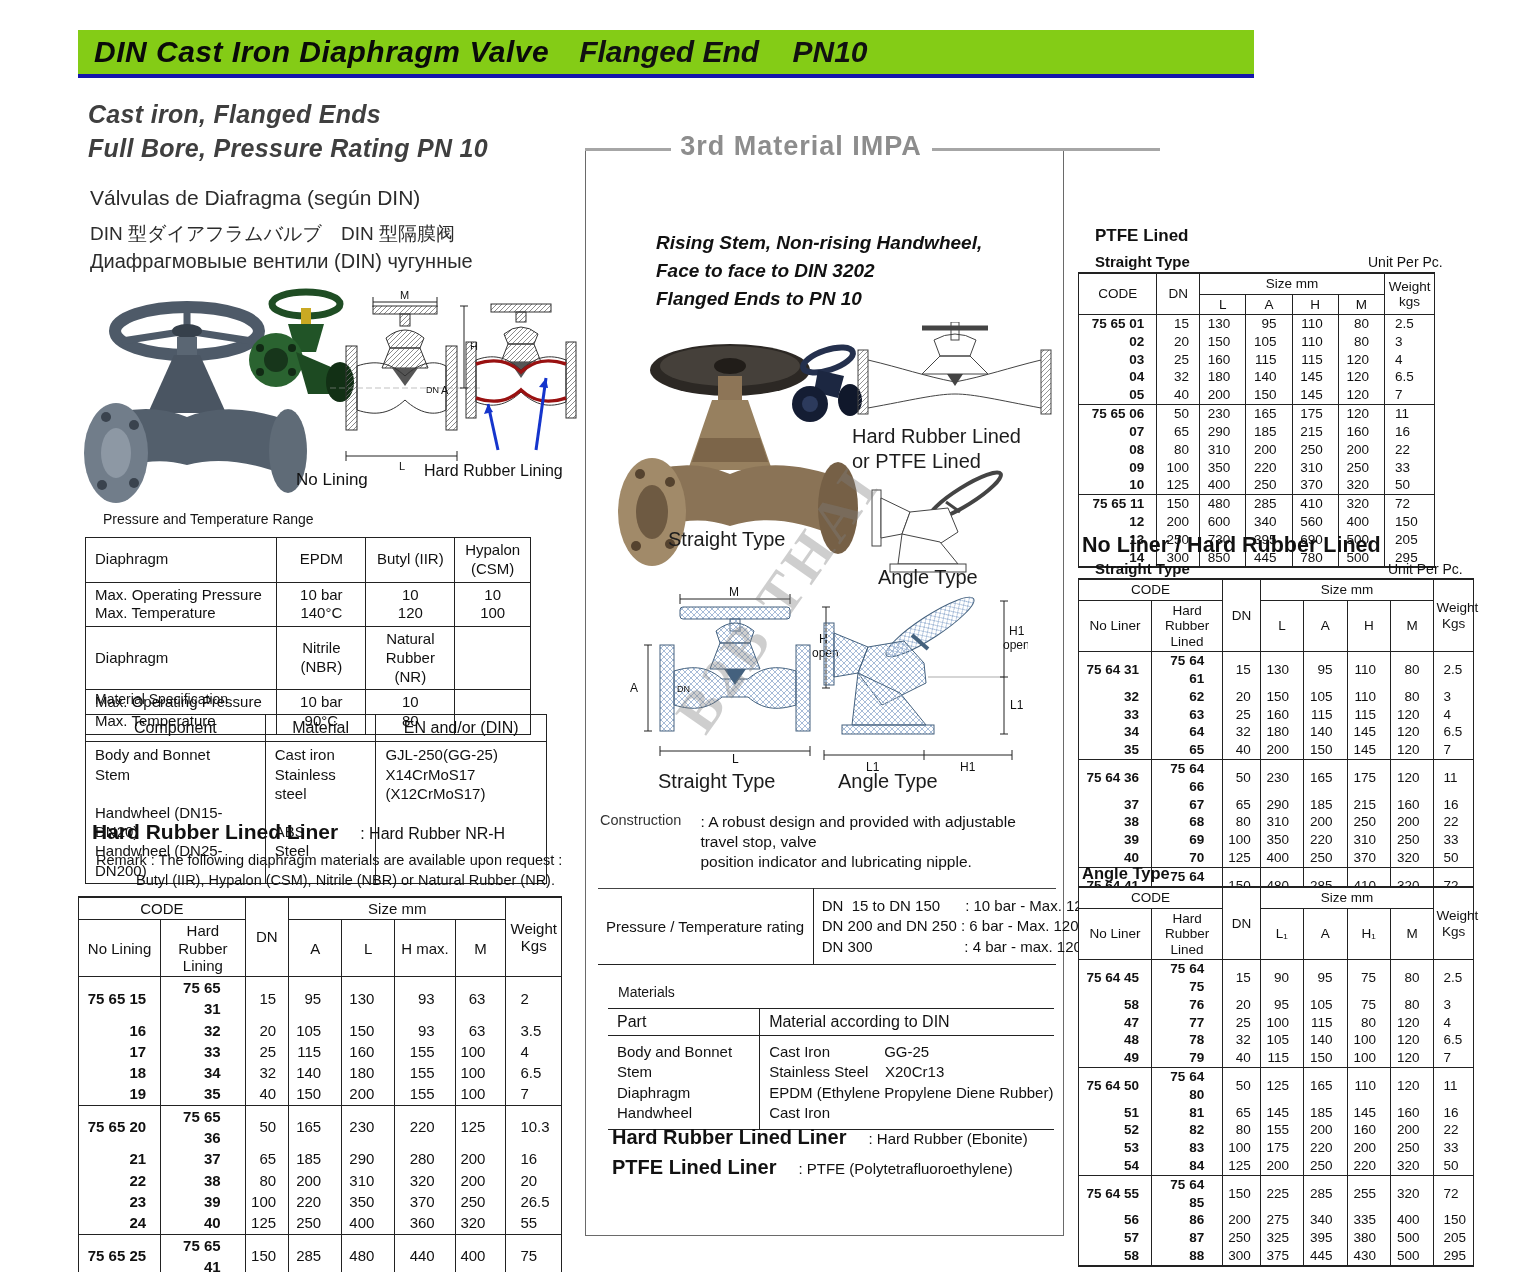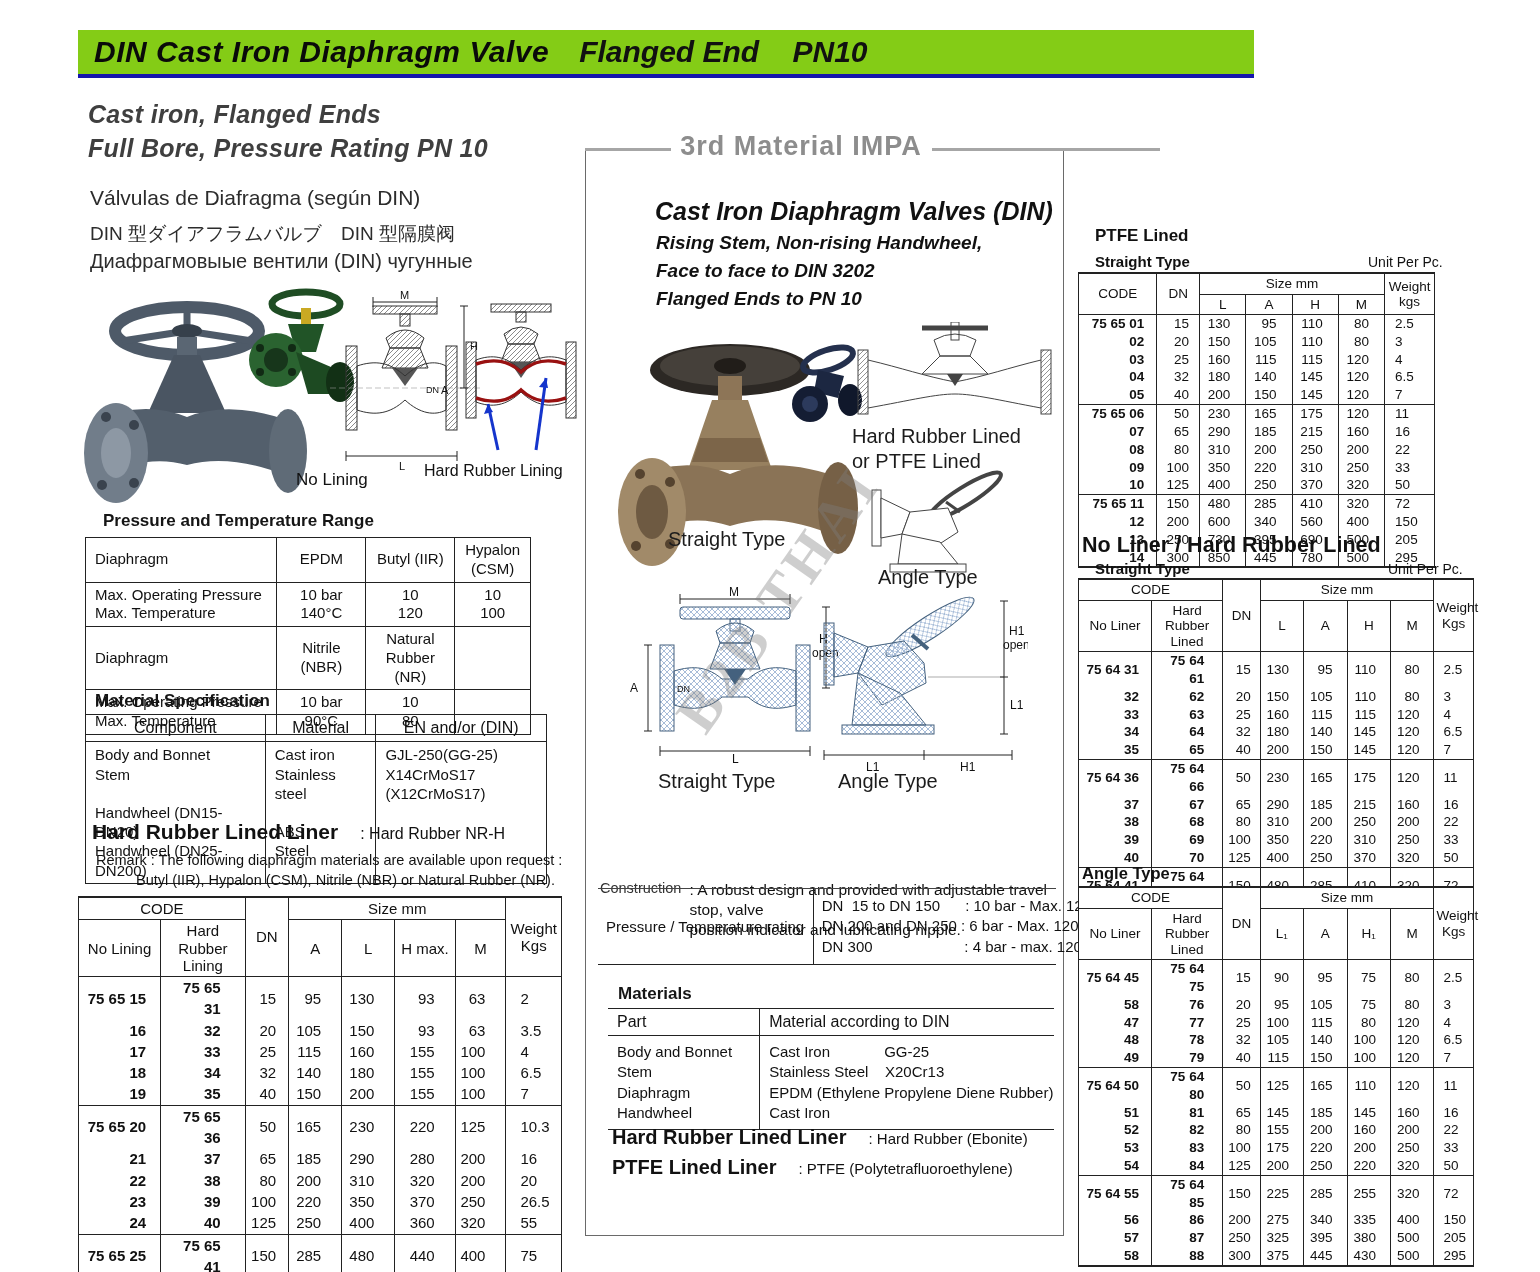--- a/index.html
+++ b/index.html
@@ -11,21 +11,21 @@
 
   
   .hdr-bar{left:78px;top:30px;width:1176px;height:44px;background:#84cc16;display:flex;align-items:center}
   .hdr-title{font-size:30px;font-weight:bold;font-style:italic;margin-left:16px;letter-spacing:.5px;color:#0a0a0a}
   .hdr-sub{font-size:30px;font-weight:bold;font-style:italic;margin-left:30px;white-space:pre}
   .hdr-line{left:78px;top:74px;width:1176px;height:4px;background:#1414ad}
 
   
   .headline{font-size:25px;font-weight:bold;font-style:italic;color:#3f3f3f;letter-spacing:.3px}
   .lang{color:#2c2c2c}
-  .sect-h{font-size:17px;font-weight:bold;color:#151515}
+  .sect-h{font-size:14px;font-weight:normal;color:#151515}
 
   
   table{border-collapse:collapse;table-layout:fixed}
   .pt{width:446px;font-size:15px}
   .pt td{border:1.5px solid #222;padding:3px 9px;white-space:pre-line;line-height:1.25;vertical-align:middle}
   .pt td+td{text-align:center}
   .ms{width:462px;font-size:15px}
   .ms th,.ms td{border:1.5px solid #222;padding:3px 9px;vertical-align:top;text-align:left;white-space:pre-line;line-height:1.28}
   .ms th{text-align:center;font-weight:normal;font-size:16px}
 
@@ -403,21 +403,20 @@
           <td>75</td>
         </tr>
       </tbody>
     </table>
 
   <div class="abs panel"></div>
   <div class="abs hline" style="left:585px;width:86px"></div>
   <div class="abs hline" style="left:932px;width:228px"></div>
   <div class="abs edition">3rd Material IMPA</div>
 
-  <div class="abs mid-title" style="left:655px;top:197px">Cast Iron Diaphragm Valves (DIN)</div>
   <div class="abs mid-sub" style="left:656px;top:232px">Rising Stem, Non-rising Handwheel,</div>
   <div class="abs mid-sub" style="left:656px;top:260px">Face to face to DIN 3202</div>
   <div class="abs mid-sub" style="left:656px;top:288px">Flanged Ends to PN 10</div>
 
   <svg class="abs" style="left:612px;top:330px" width="250" height="255" viewBox="0 0 250 255">
     <ellipse cx="118" cy="40" rx="80" ry="26" fill="#2c2824"></ellipse>
     <ellipse cx="118" cy="36" rx="70" ry="20" fill="#45403a"></ellipse>
     <ellipse cx="118" cy="36" rx="16" ry="8" fill="#211d19"></ellipse>
     <rect x="106" y="46" width="24" height="30" fill="#8d7557"></rect>
     <path d="M76 140 L100 70 L136 70 L160 140 Z" fill="#97805f"></path>
@@ -527,21 +526,21 @@
     <path d="M16 170 h188 M16 165 v10 M116 165 v10 M204 165 v10" stroke="#222" fill="none"></path>
     <text x="58" y="186" font-size="12" fill="#111">L1</text>
       <text x="152" y="186" font-size="12" fill="#111">H1</text>
   </svg>
 
   <div class="abs wm">B2B THAI</div>
 
   <div class="abs img-label" style="left:658px;top:770px">Straight Type</div>
   <div class="abs img-label" style="left:838px;top:770px">Angle Type</div>
 
-  <div class="abs" style="left:600px;top:880px;display:flex;gap:8px;width:452px">
+  <div class="abs" style="left:600px;top:812px;display:flex;gap:19px;width:452px">
     <span style="font-size:14.5px;color:#333;white-space:nowrap">Construction</span>
     <span class="pre" style="font-size:15.5px;line-height:1.3">: A robust design and provided with adjustable travel stop, valve
 position indicator and lubricating nipple.</span>
   </div>
 
   <table class="abs prt" style="left:598px;top:888px">
     <colgroup>
         <col style="width:47%">
         <col style="width:53%">
       </colgroup>

